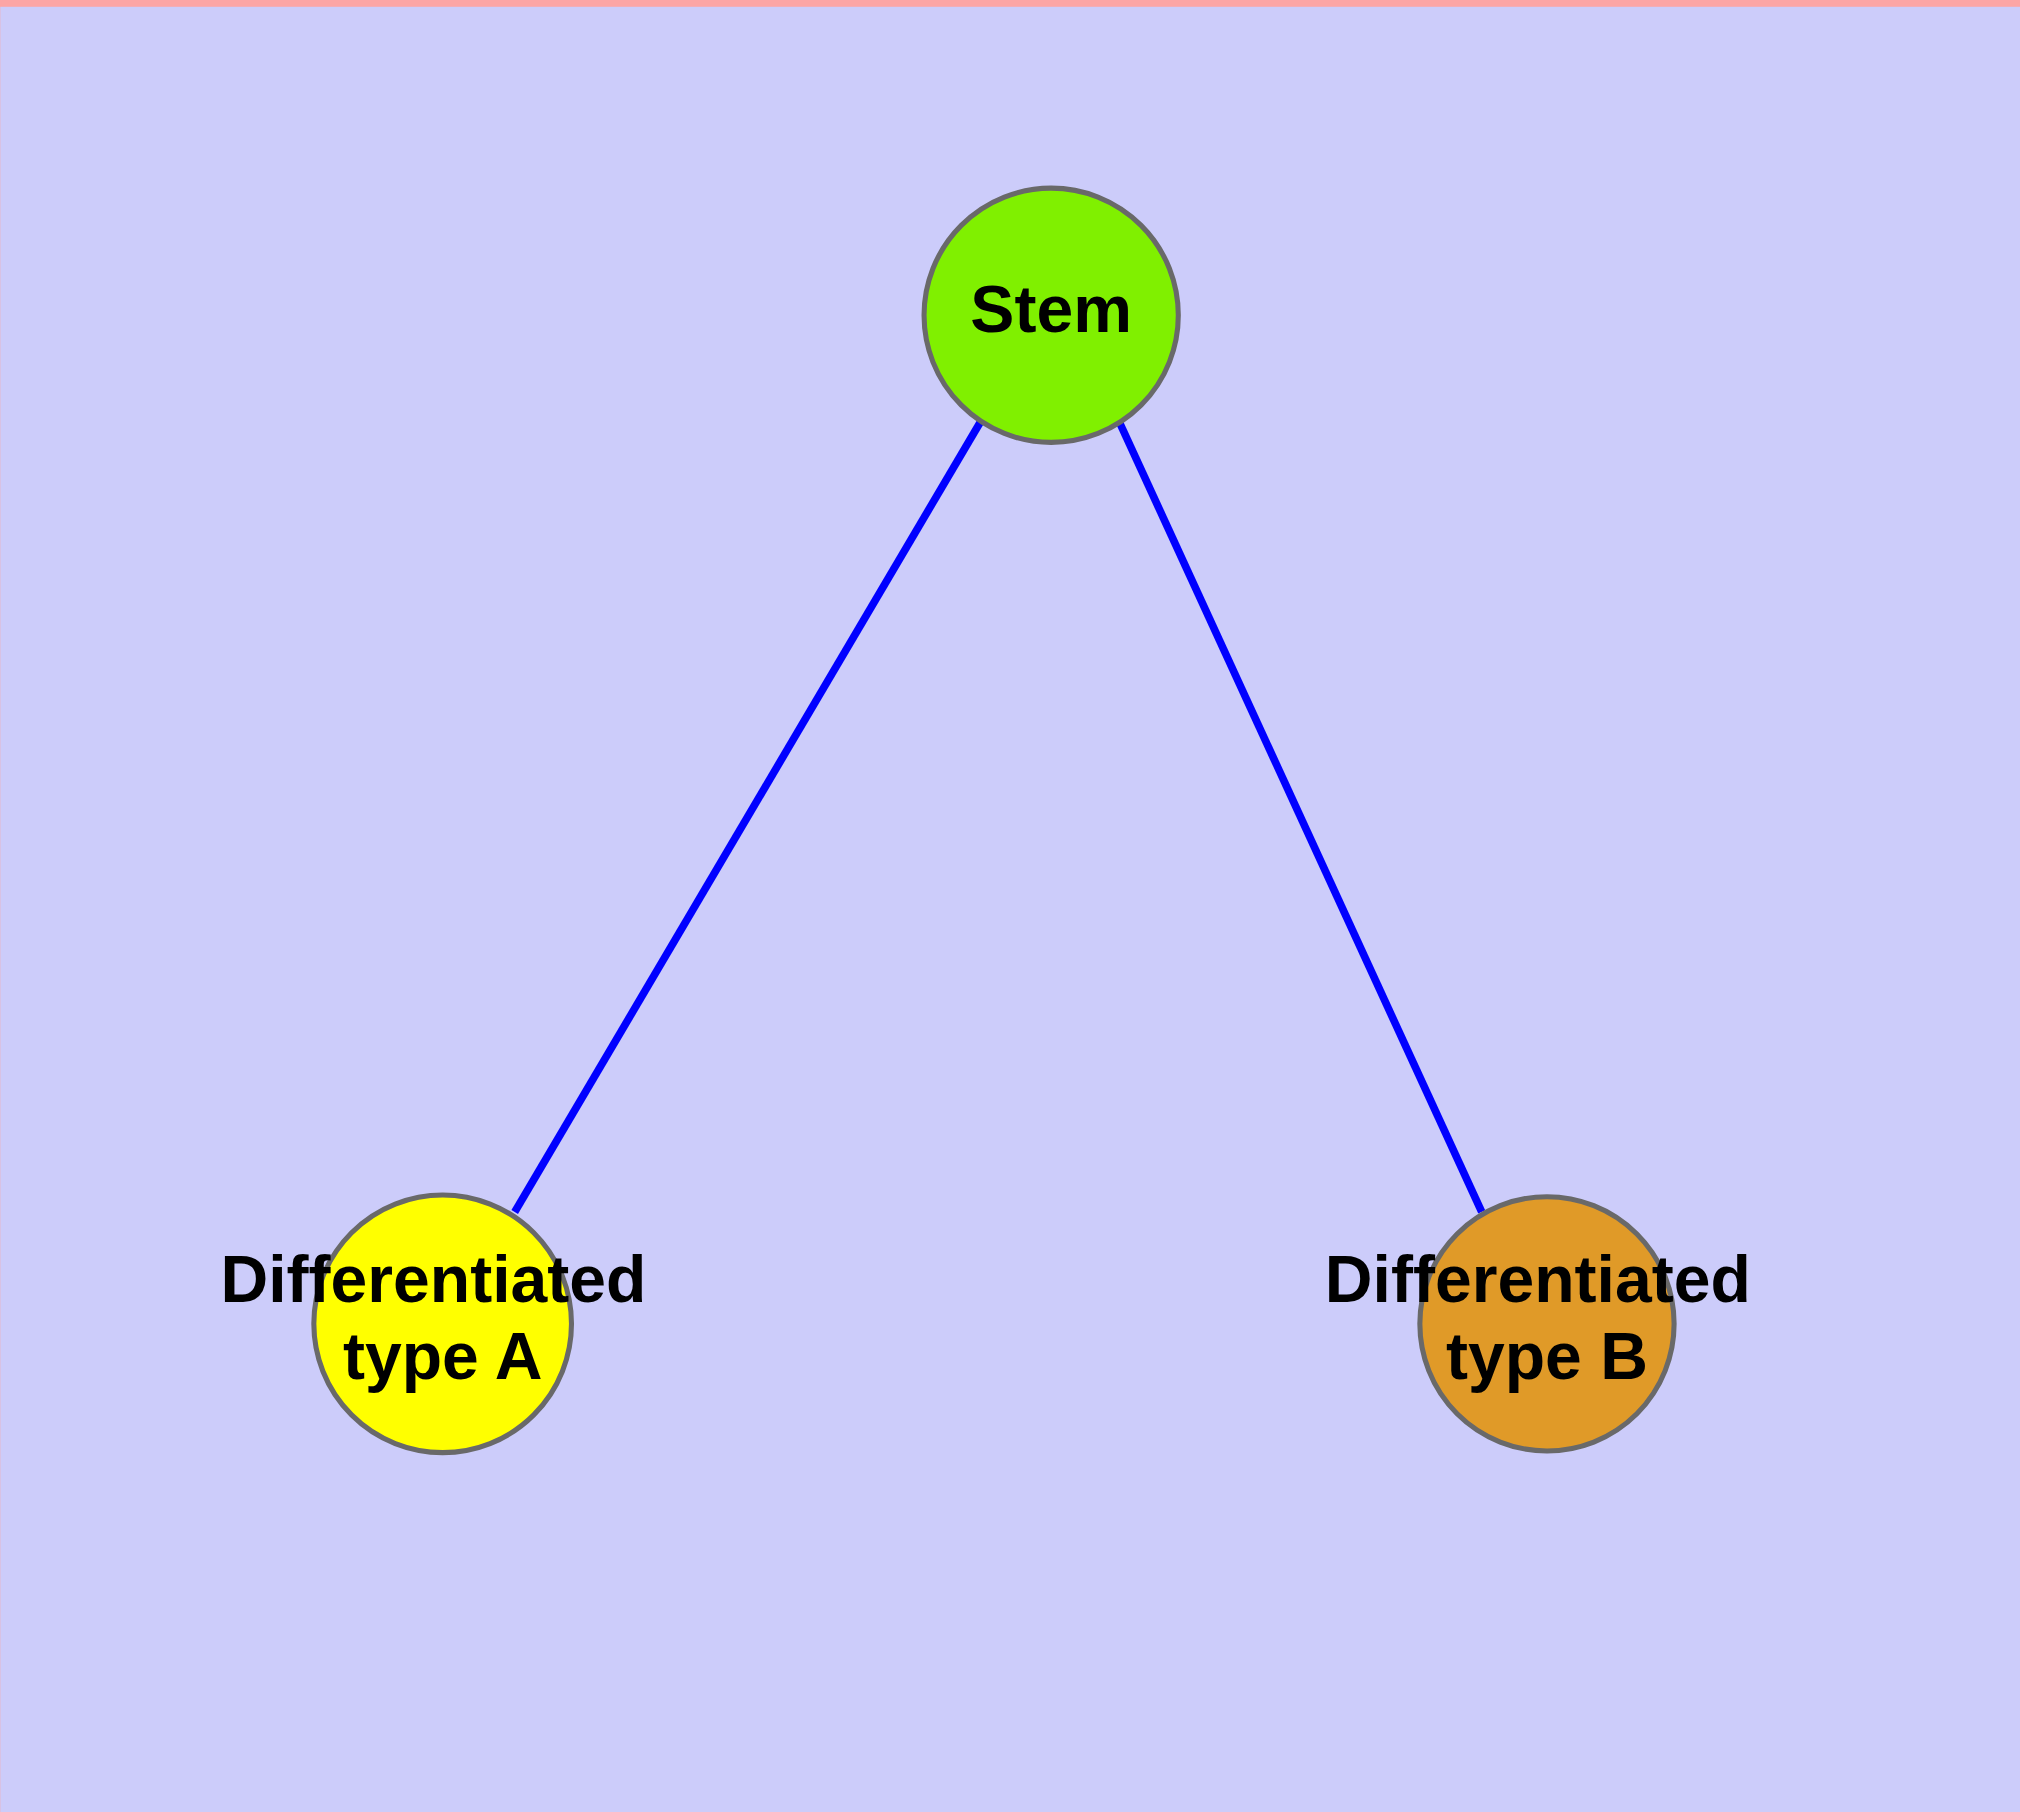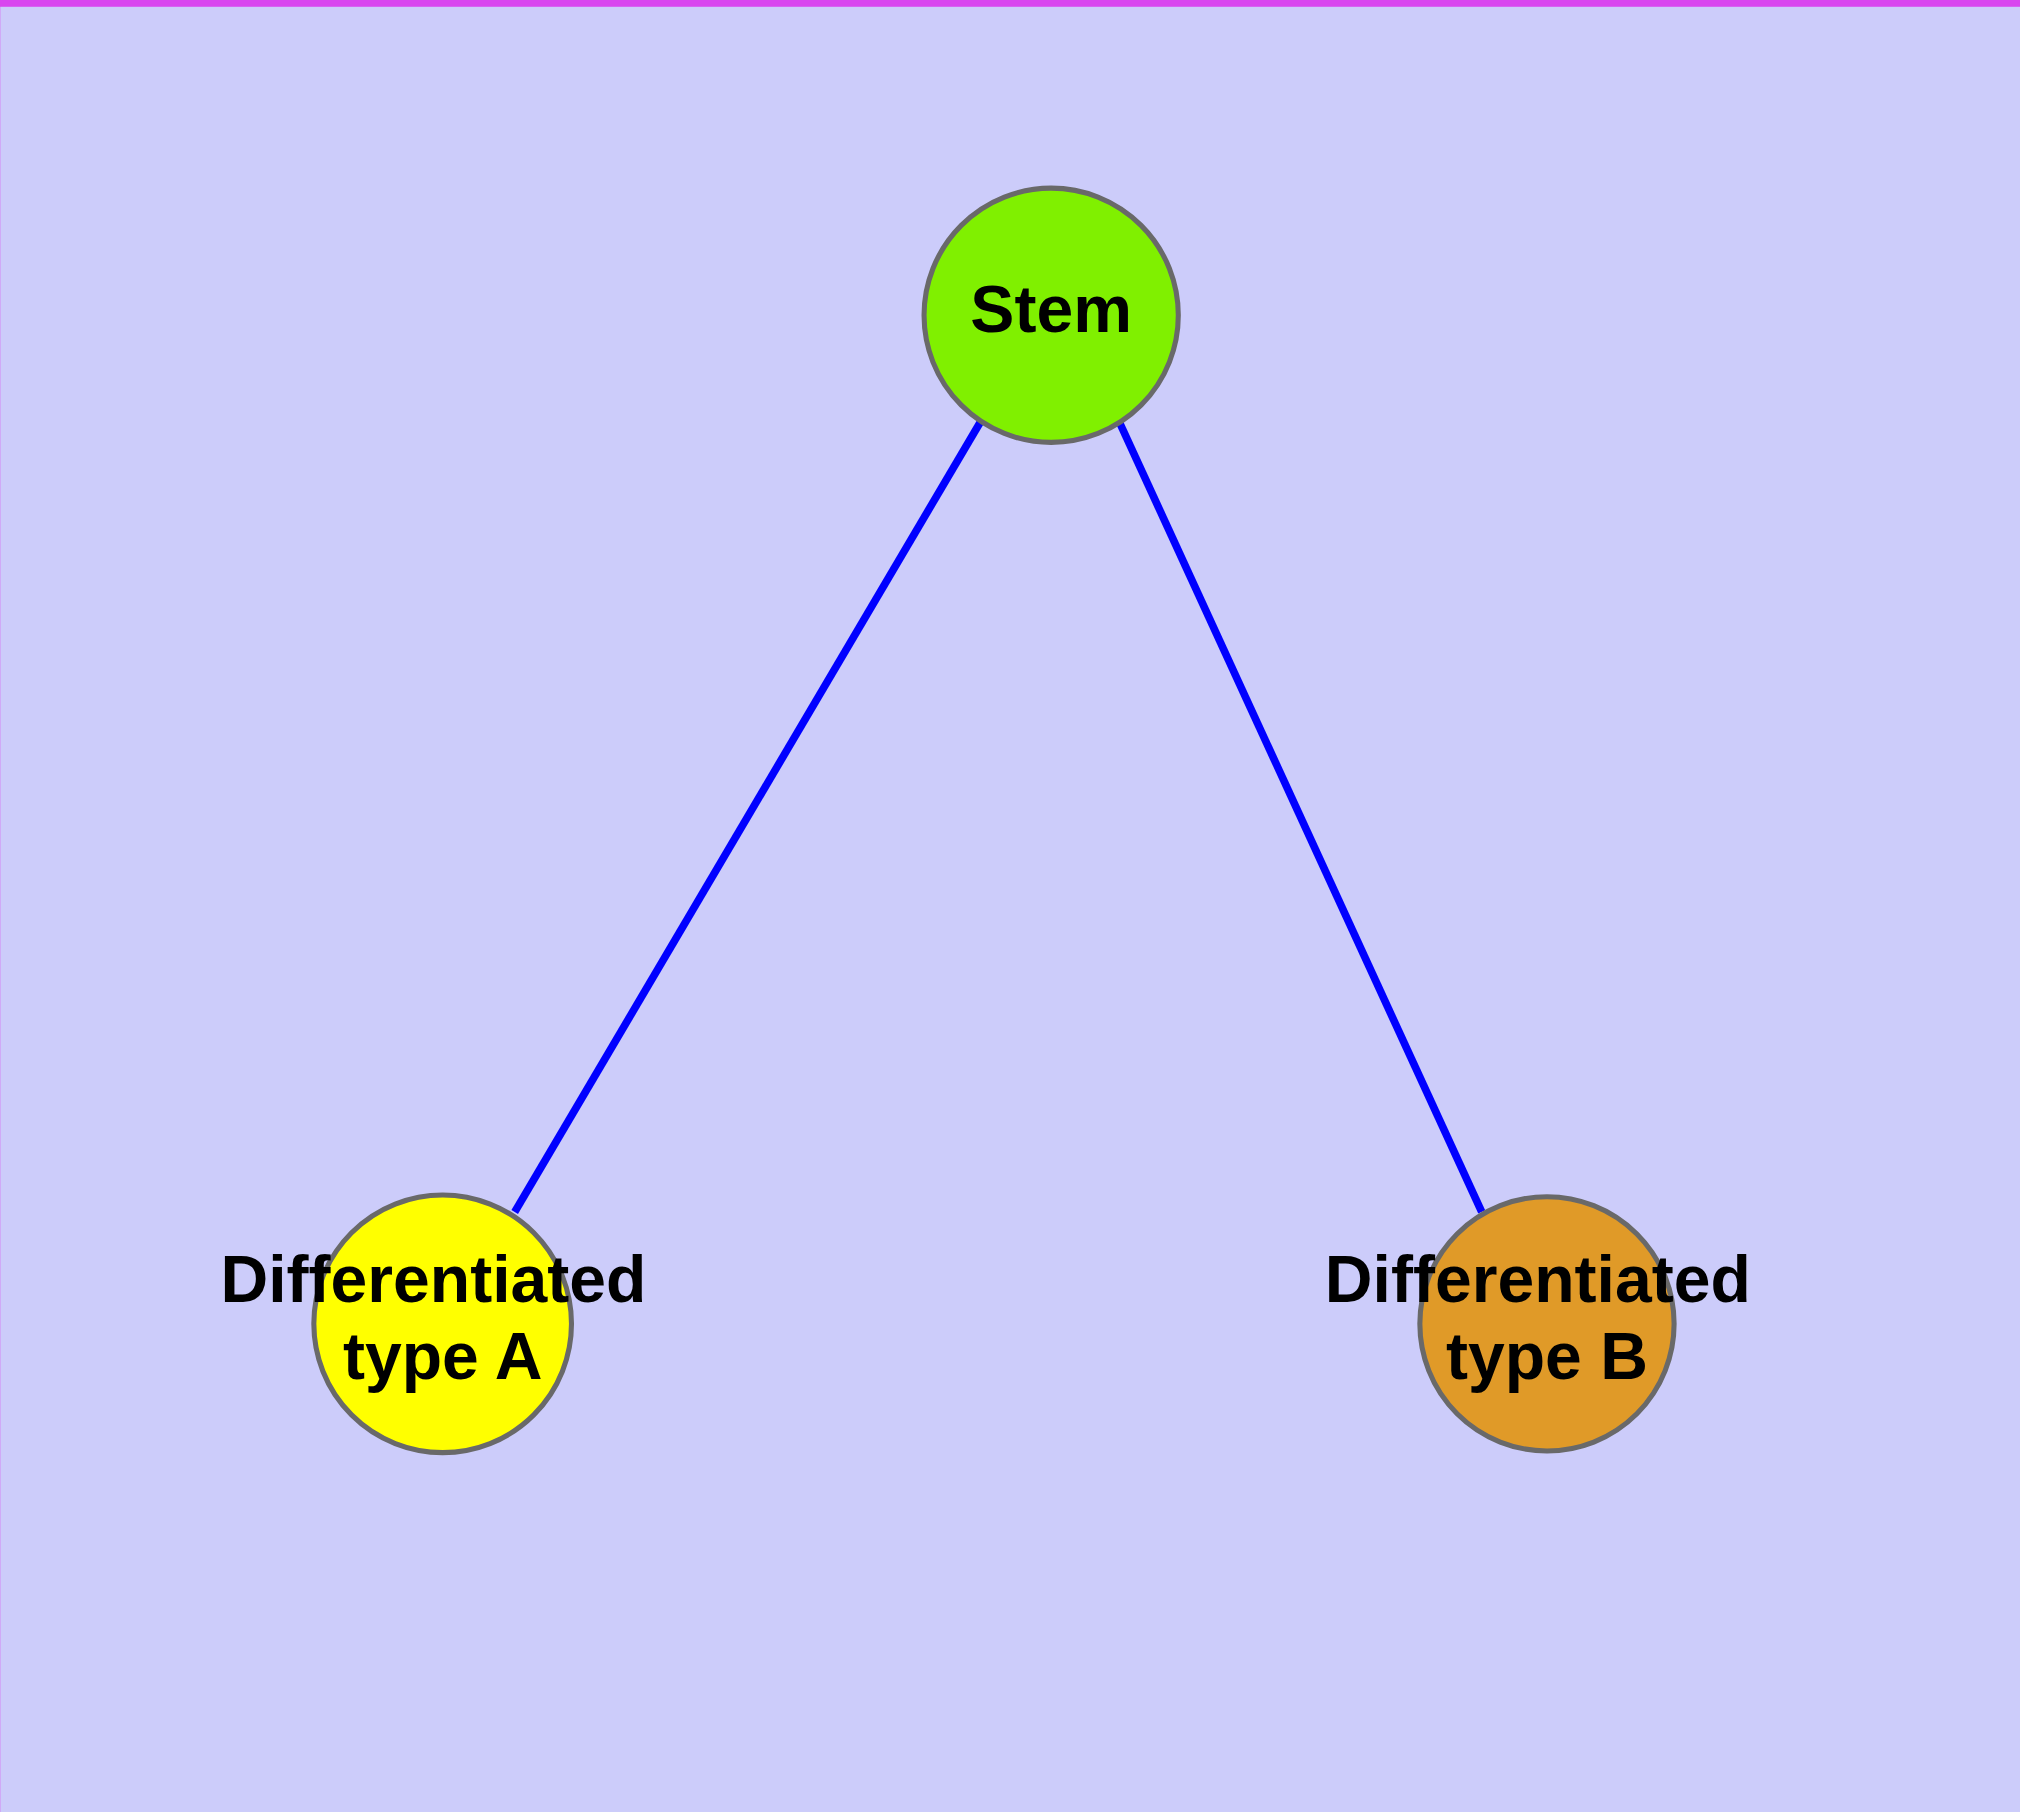--- a/index.html
+++ b/index.html
@@ -32,21 +32,21 @@
     font-family: "Liberation Sans", sans-serif;
     font-weight: bold;
     fill: #000000;
     text-anchor: middle;
     dominant-baseline: middle;
   }
 </style>
 </head>
 <body>
 
-<div id="canvas" style="background: #d946ef;">
+<div id="canvas" style="background: #fca5a5;">
   <svg id="graph-svg" viewBox="0 0 2384 2138" xmlns="http://www.w3.org/2000/svg">
 
     <rect id="bg-rect" x="0" y="8" width="2384" height="2130" fill="#ccccfa"></rect>
 
     <g id="edge-layer">
       <line class="graph-edge" x1="1157" y1="497" x2="607" y2="1430" stroke="#0000ff" stroke-width="9" stroke-linecap="butt"></line>
       <line class="graph-edge" x1="1320" y1="497" x2="1748" y2="1430" stroke="#0000ff" stroke-width="9" stroke-linecap="butt"></line>
     </g>
 
     <g id="node-layer">

